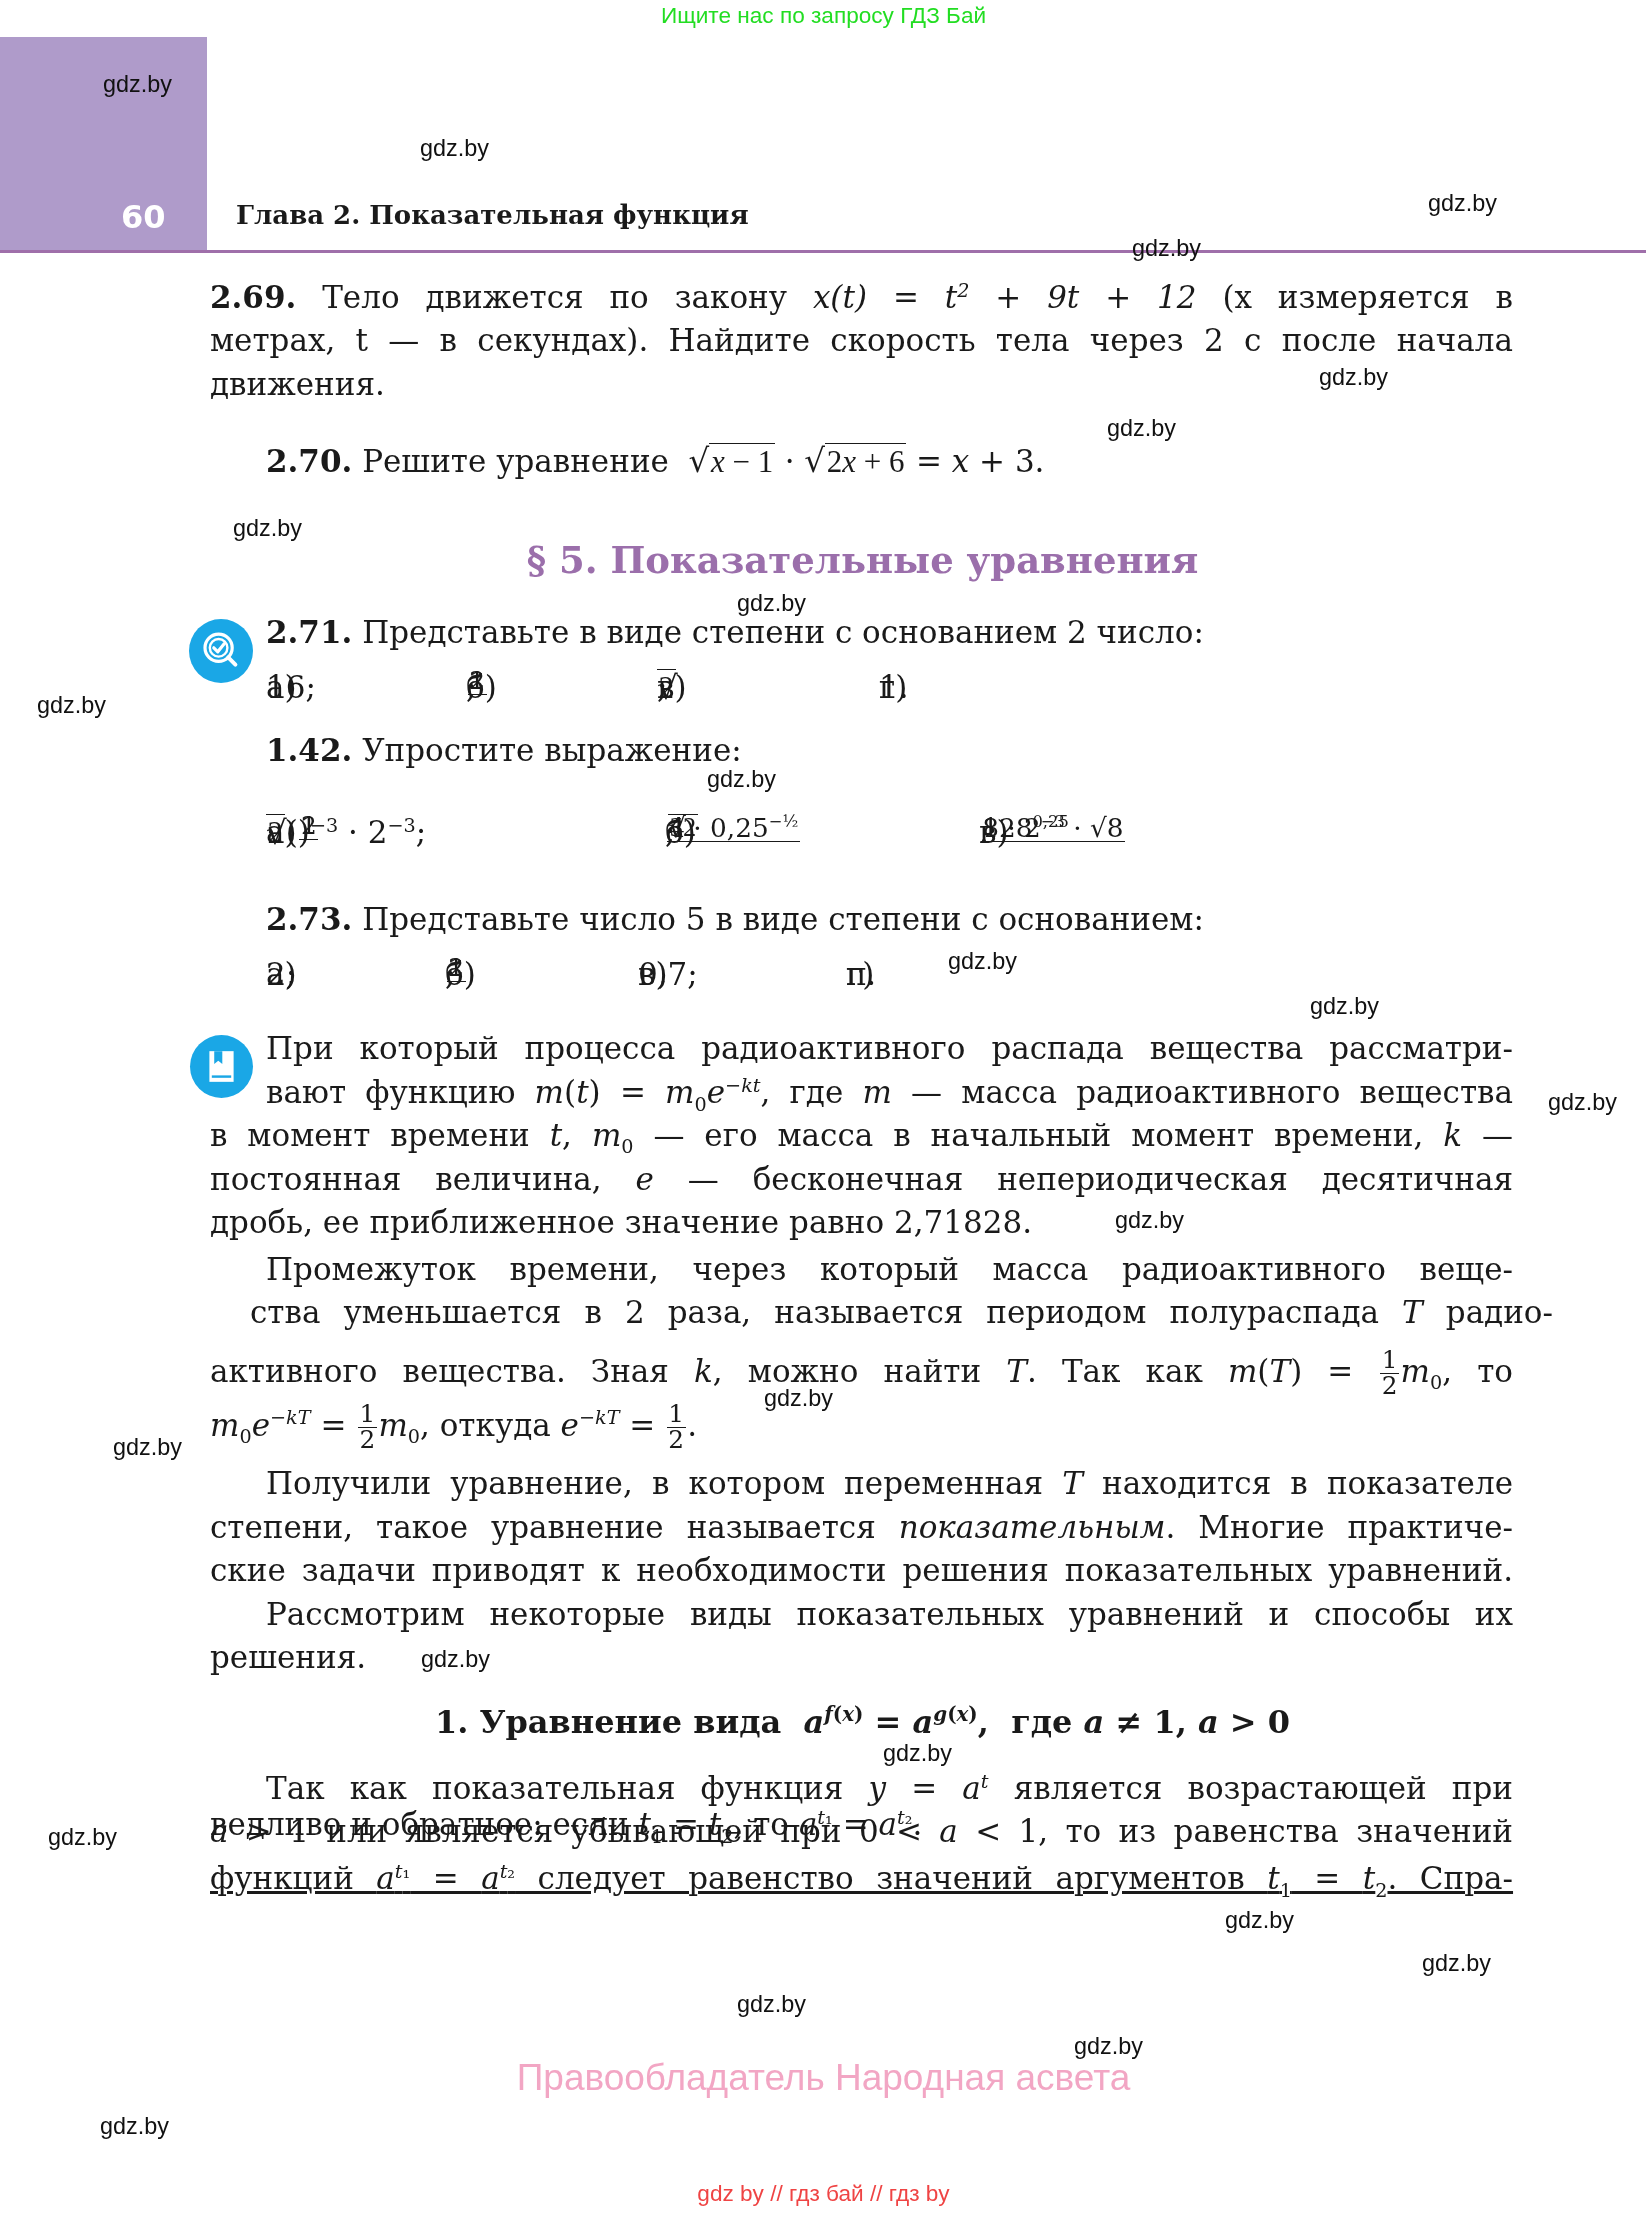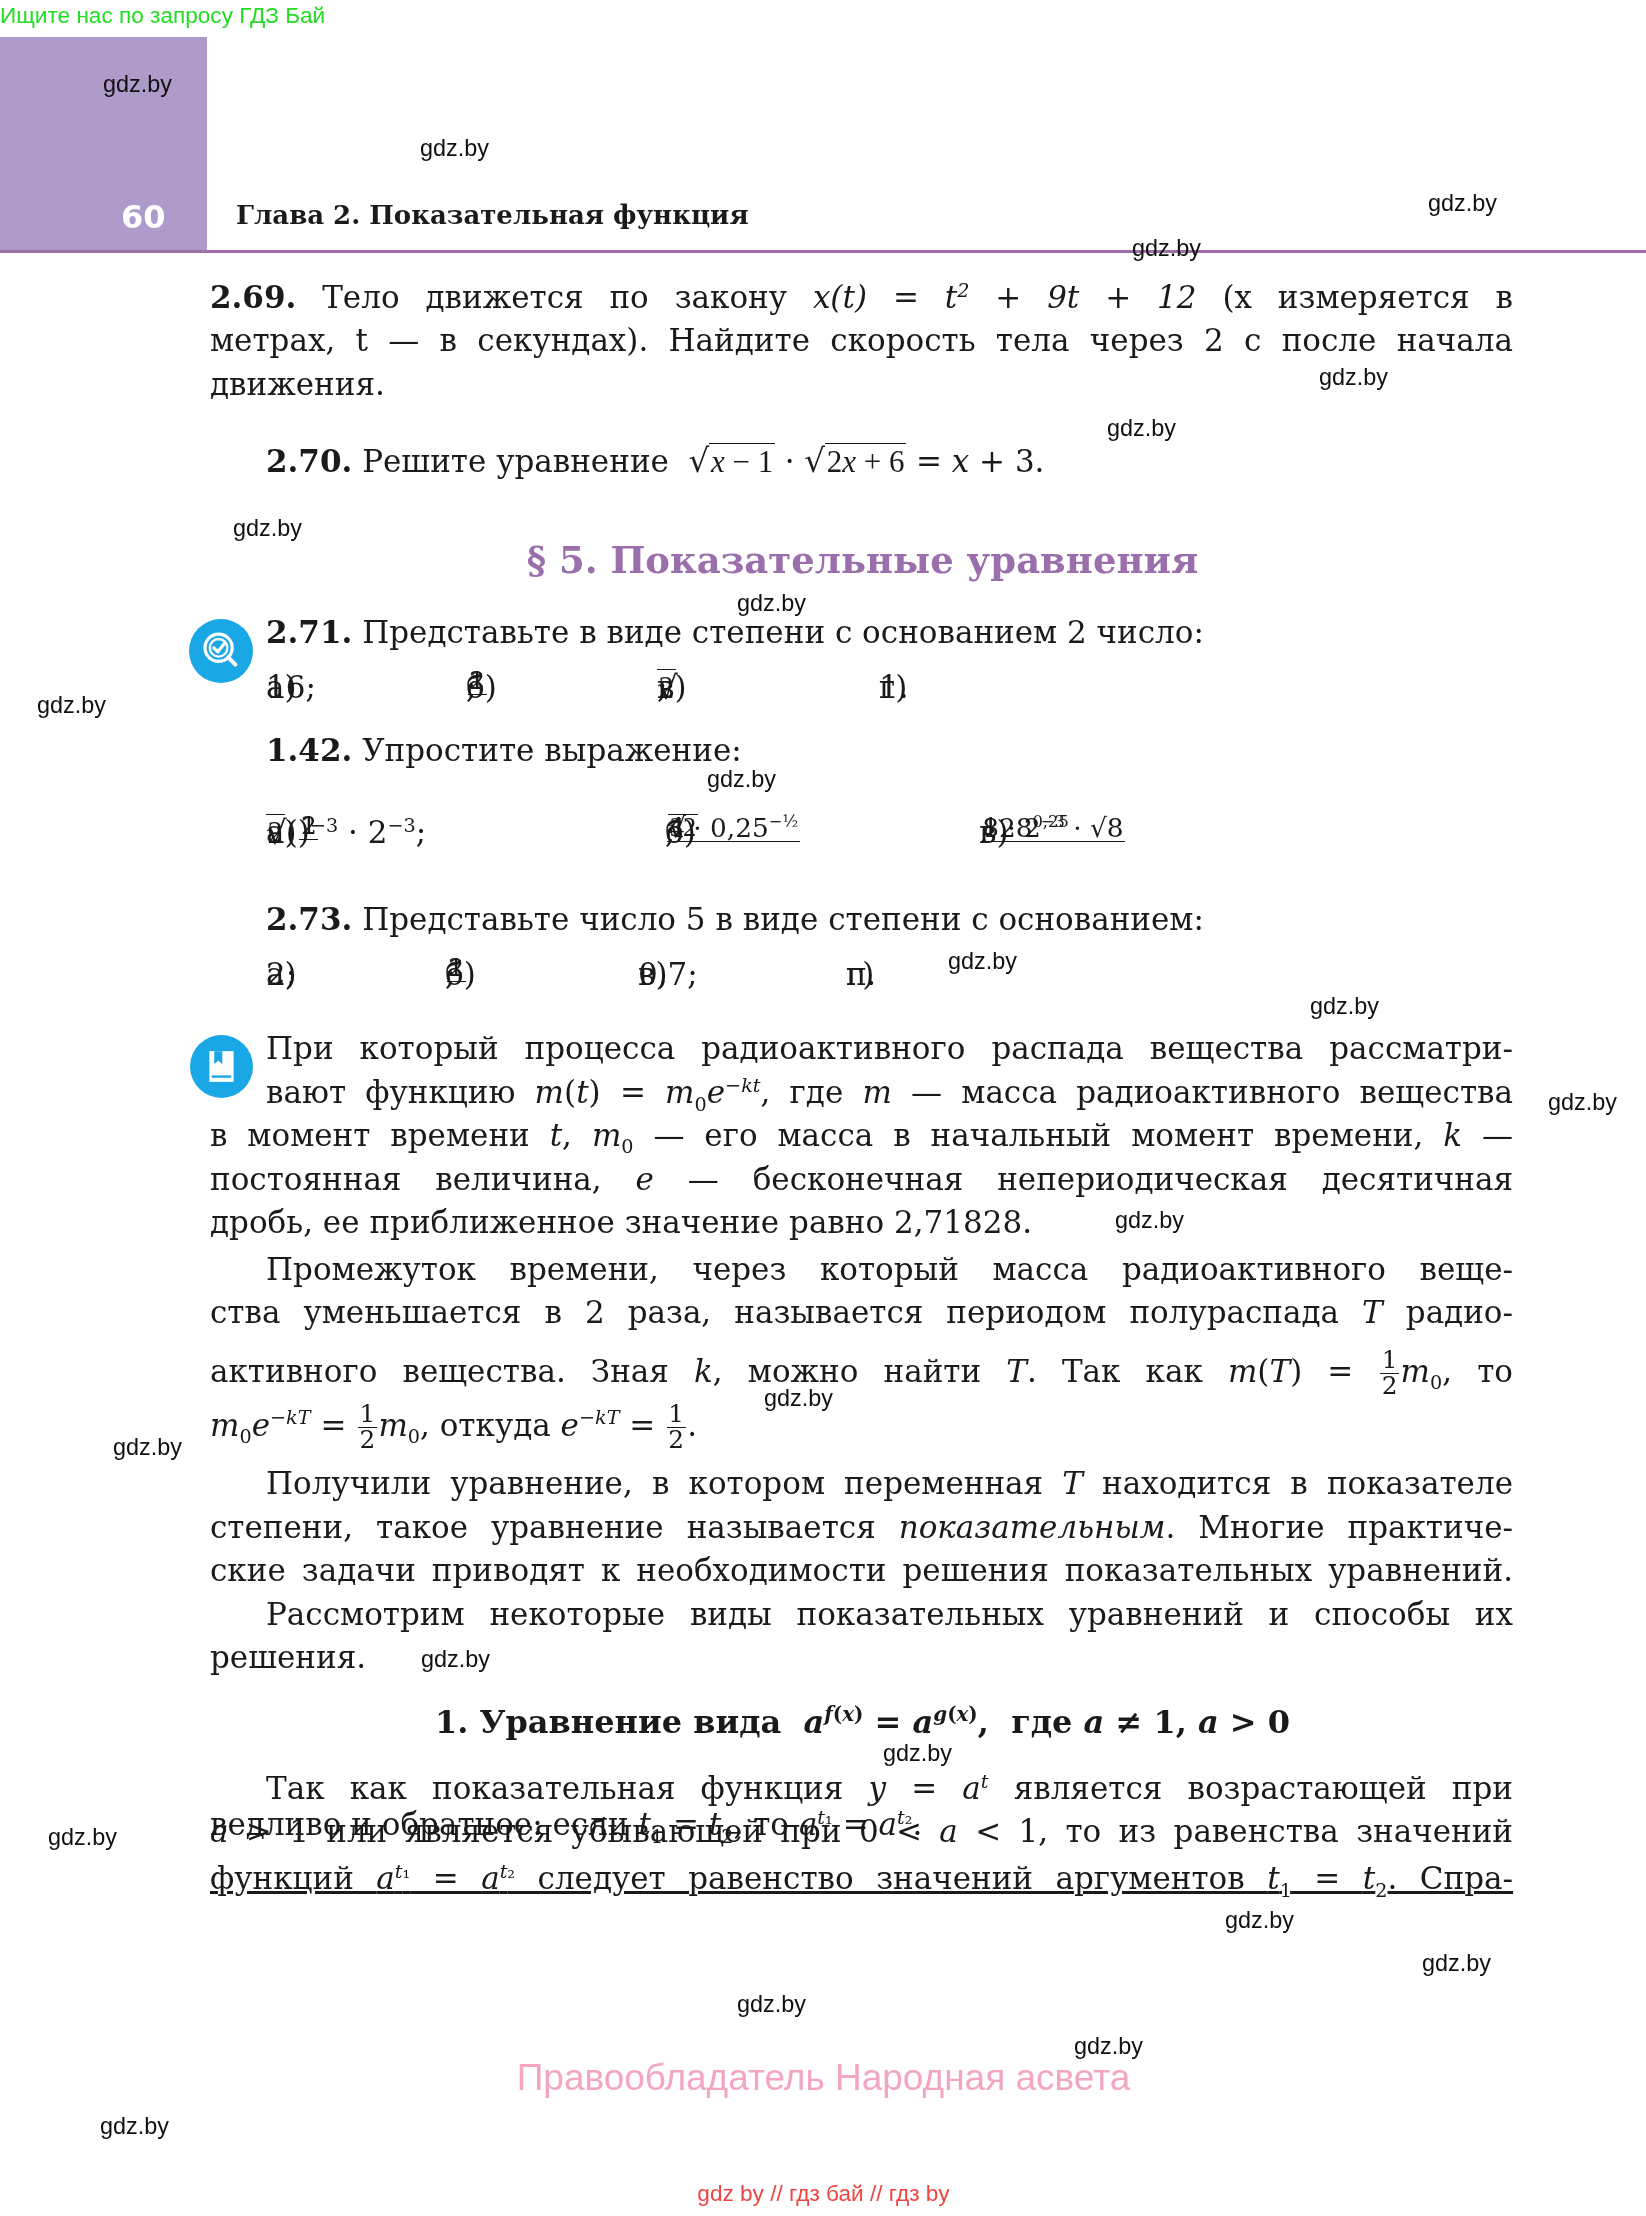--- a/index.html
+++ b/index.html
@@ -1,19 +1,19 @@
 <!DOCTYPE html>
 <html style="font-size:13px"><head>
 <meta charset="utf-8">
 <style>
   html, body { margin:0; padding:0; background:#ffffff; }
   body { width:1647px; height:2216px; position:relative; overflow:hidden;
          font-family:"DejaVu Serif","Liberation Serif",serif; color:#1a1a1a; }
   .abs { position:absolute; }
-  .top-banner { left:0; width:1647px; top:3.2px; color:#22dd22;
+  .top-banner { left:0; width:1647px; top:3.2px; text-align:center; color:#22dd22;
                 font-family:"Liberation Sans",sans-serif; font-size:22.6px; }
   .page-tab { left:0; top:37px; width:207px; height:214px; background:#af9bca; }
   .page-num { left:121px; top:198px; font-family:"DejaVu Sans","Liberation Sans",sans-serif;
               font-weight:bold; color:#ffffff; font-size:32px; }
   .chapter { left:236px; top:200px; font-weight:bold; font-size:26px; color:#1a1a1a; }
   .rule { left:0; top:250px; width:1647px; height:3.2px; background:#9f6faa; }
   .wm { font-family:"Liberation Sans",sans-serif; font-size:23.4px; color:#111; }
   .line { position:absolute; left:210px; width:1303px; font-size:31px; white-space:nowrap; }
   .just { text-align:justify; text-align-last:justify; white-space:normal; }
   .b { font-weight:bold; }
@@ -127,21 +127,21 @@
     <rect x="27" y="50" width="24" height="3" fill="#1aa7e6"></rect>
   </svg>
 </div>
 <div class="line just" style="top:1030px; left:266px; width:1247px;">При который процесса радиоактивного распада вещества рассматри-</div>
 <div class="line just" style="top:1074px; left:266px; width:1247px;">вают функцию <i>m</i>(<i>t</i>) = <i>m</i><sub>0</sub><i>e</i><sup>−<i>kt</i></sup>, где <i>m</i> — масса радиоактивного вещества</div>
 <div class="line just" style="top:1117px;">в момент времени <i>t</i>, <i>m</i><sub>0</sub> — его масса в начальный момент времени, <i>k</i> —</div>
 <div class="line just" style="top:1161px;">постоянная величина, <i>e</i> — бесконечная непериодическая десятичная</div>
 <div class="line" style="top:1204px;">дробь, ее приближенное значение равно 2,71828.</div>
 
 <div class="line just" style="top:1251px; left:266px; width:1247px;">Промежуток времени, через который масса радиоактивного веще-</div>
-<div class="line just" style="top:1294px;">ства уменьшается в 2 раза, называется периодом полураспада <i>T</i> радио-</div>
+<div class="line just" style="top:1294px;margin-left:40px;">ства уменьшается в 2 раза, называется периодом полураспада <i>T</i> радио-</div>
 <div class="line just" style="top:1348px;">активного вещества. Зная <i>k</i>, можно найти <i>T</i>. Так как <i>m</i>(<i>T</i>) = <span class="frac"><span class="num">1</span><span>2</span></span><i>m</i><sub>0</sub>, то</div>
 <div class="line" style="top:1402px;"><i>m</i><sub>0</sub><i>e</i><sup>−<i>kT</i></sup> = <span class="frac"><span class="num">1</span><span>2</span></span><i>m</i><sub>0</sub>, откуда <i>e</i><sup>−<i>kT</i></sup> = <span class="frac"><span class="num">1</span><span>2</span></span>.</div>
 
 <div class="line just" style="top:1465px; left:266px; width:1247px;">Получили уравнение, в котором переменная <i>T</i> находится в показателе</div>
 <div class="line just" style="top:1509px;">степени, такое уравнение называется <i>показательным</i>. Многие практиче-</div>
 <div class="line just" style="top:1552px;">ские задачи приводят к необходимости решения показательных уравнений.</div>
 <div class="line just" style="top:1596px; left:266px; width:1247px;">Рассмотрим некоторые виды показательных уравнений и способы их</div>
 <div class="line" style="top:1639px;">решения.</div>
 
 <div class="abs subhead">1. Уравнение вида &nbsp;<i>a</i><sup><i>f</i>(<i>x</i>)</sup> = <i>a</i><sup><i>g</i>(<i>x</i>)</sup>, &nbsp;где <i>a</i> ≠ 1, <i>a</i> &gt; 0</div>

